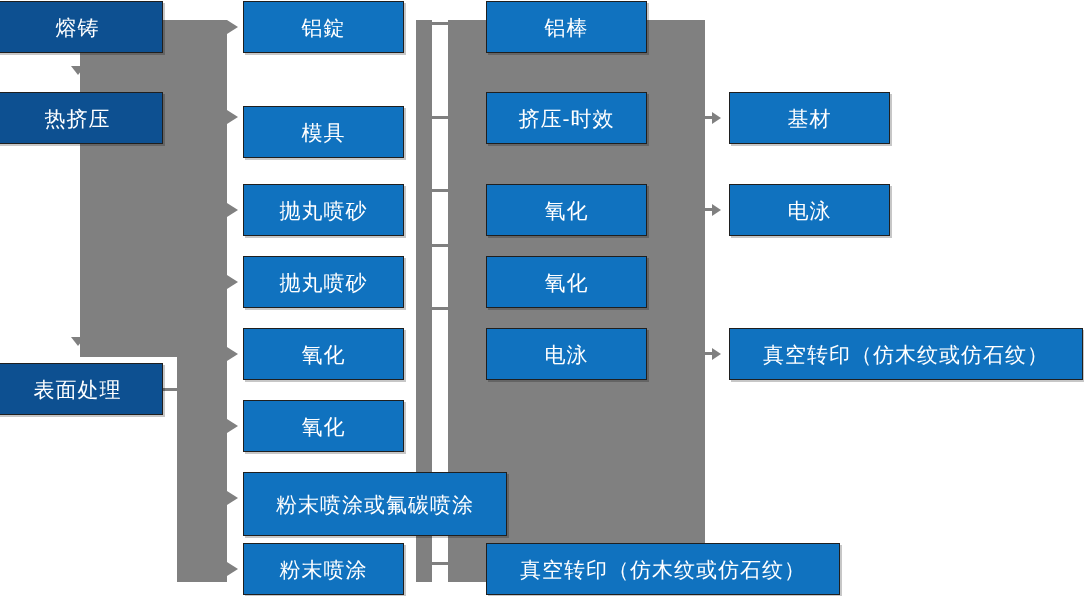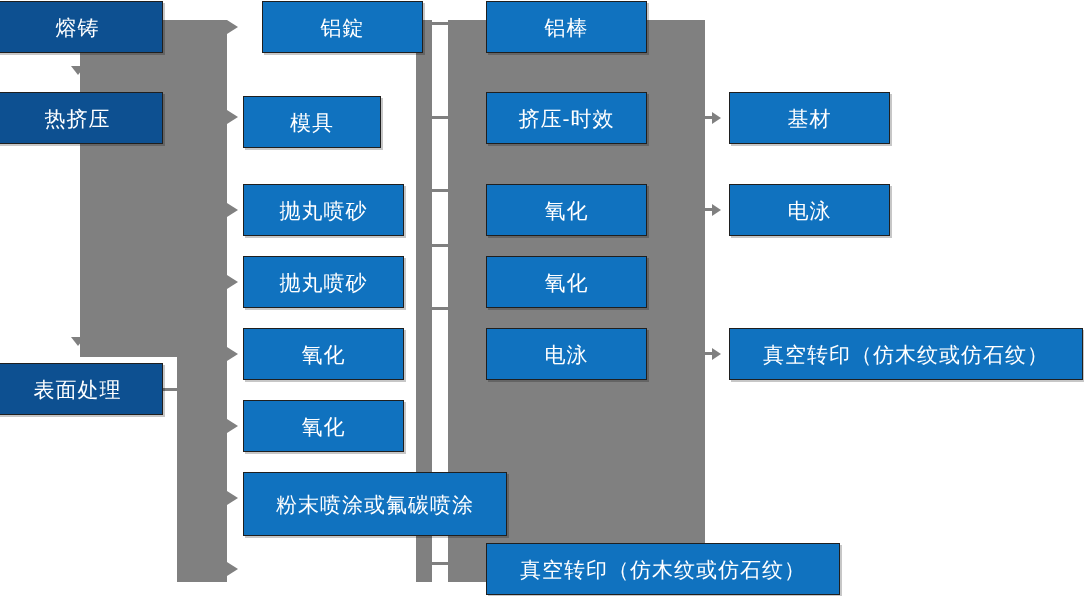--- a/index.html
+++ b/index.html
@@ -113,27 +113,28 @@
   <div class="thin-arrow" style="left:705px; top:208px; width:12px;"></div>
   <div class="thin-arrow-head" style="left:712px; top:204px;"></div>
 
   <div class="thin-arrow" style="left:705px; top:352px; width:12px;"></div>
   <div class="thin-arrow-head" style="left:712px; top:348px;"></div>
 
   <div class="node dark" style="left:-8px; top:1px;   width:171px; height:52px;">熔铸</div>
   <div class="node dark" style="left:-8px; top:92px;  width:171px; height:52px;">热挤压</div>
   <div class="node dark" style="left:-8px; top:363px; width:171px; height:52px;">表面处理</div>
 
-  <div class="node light" style="left:243px; top:1px;   width:161px; height:52px;margin-left:19px;">铝錠</div>
-  <div class="node light" style="left:243px; top:96px;  width:138px; height:52px;">模具</div>
+  <div class="node light" style="left:243px; top:1px;   width:161px; height:52px;">铝錠</div>
+  <div class="node light" style="left:243px; top:106px;  width:161px; height:52px;">模具</div>
   <div class="node light" style="left:243px; top:184px; width:161px; height:52px;">抛丸喷砂</div>
   <div class="node light" style="left:243px; top:256px; width:161px; height:52px;">抛丸喷砂</div>
   <div class="node light" style="left:243px; top:328px; width:161px; height:52px;">氧化</div>
   <div class="node light" style="left:243px; top:400px; width:161px; height:52px;">氧化</div>
   <div class="node light wide" style="left:243px; top:472px; width:264px; height:64px;">粉末喷涂或氟碳喷涂</div>
+  <div class="node light" style="left:243px; top:543px; width:161px; height:52px;">粉末喷涂</div>
 
   <div class="node light" style="left:486px; top:1px;   width:161px; height:52px;text-align:center;">铝棒</div>
   <div class="node light" style="left:486px; top:92px;  width:161px; height:52px;">挤压-时效</div>
   <div class="node light" style="left:486px; top:184px; width:161px; height:52px;">氧化</div>
   <div class="node light" style="left:486px; top:256px; width:161px; height:52px;">氧化</div>
   <div class="node light" style="left:486px; top:328px; width:161px; height:52px;">电泳</div>
   <div class="node light wide" style="left:486px; top:543px; width:354px; height:52px;">真空转印（仿木纹或仿石纹）</div>
 
   <div class="node light" style="left:729px; top:92px;  width:161px; height:52px;">基材</div>
   <div class="node light" style="left:729px; top:184px; width:161px; height:52px;">电泳</div>

